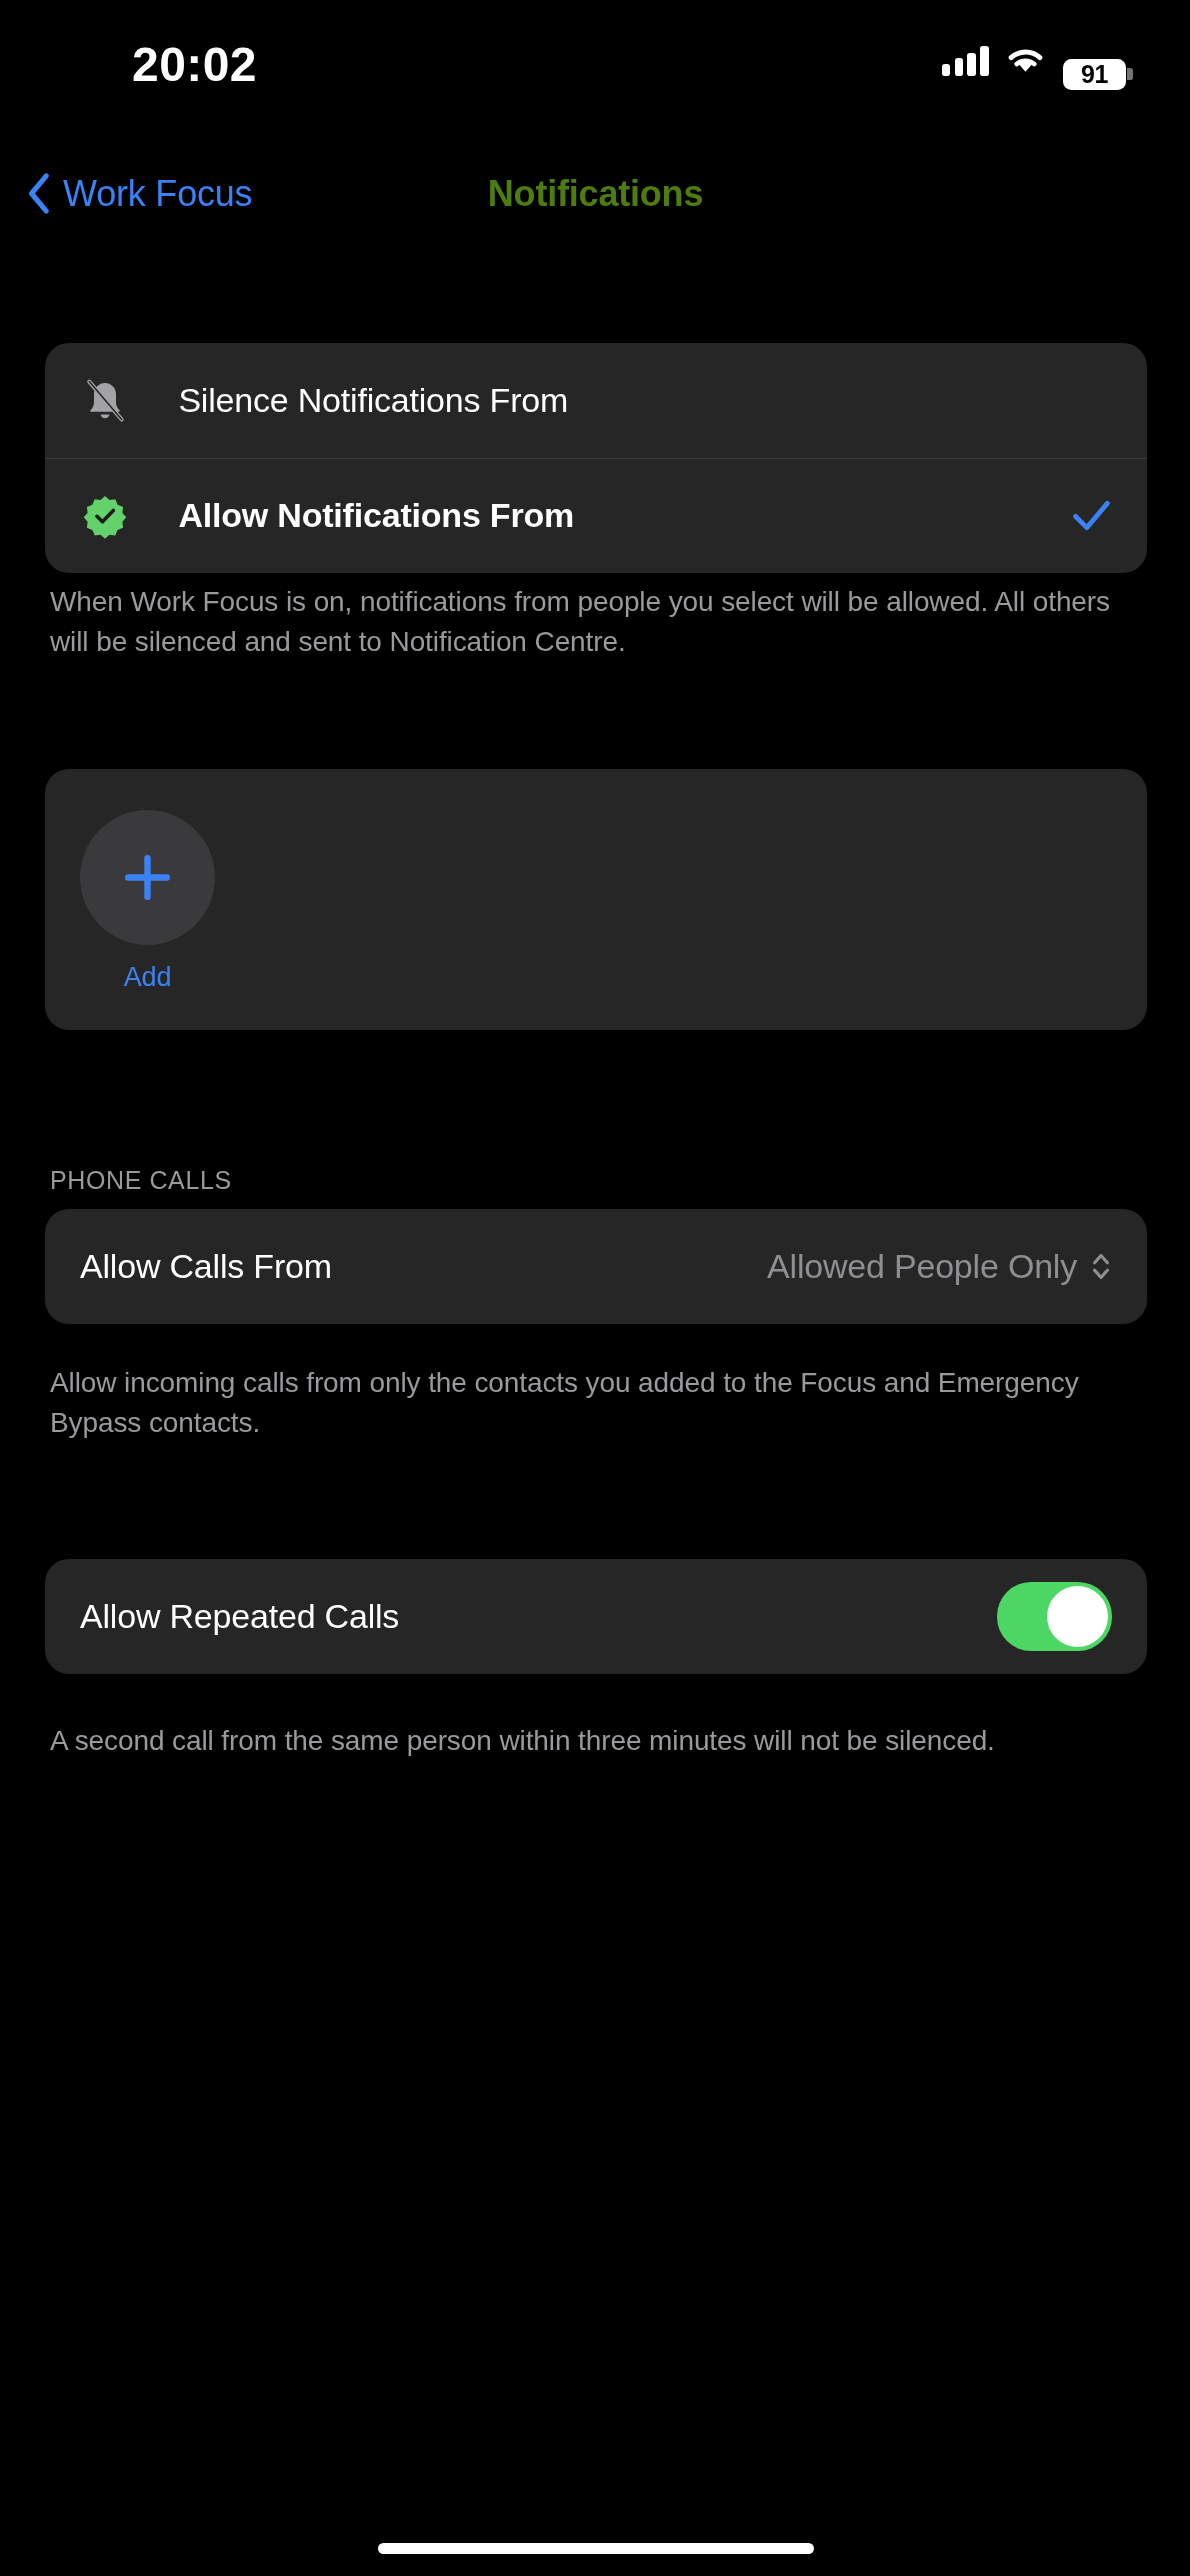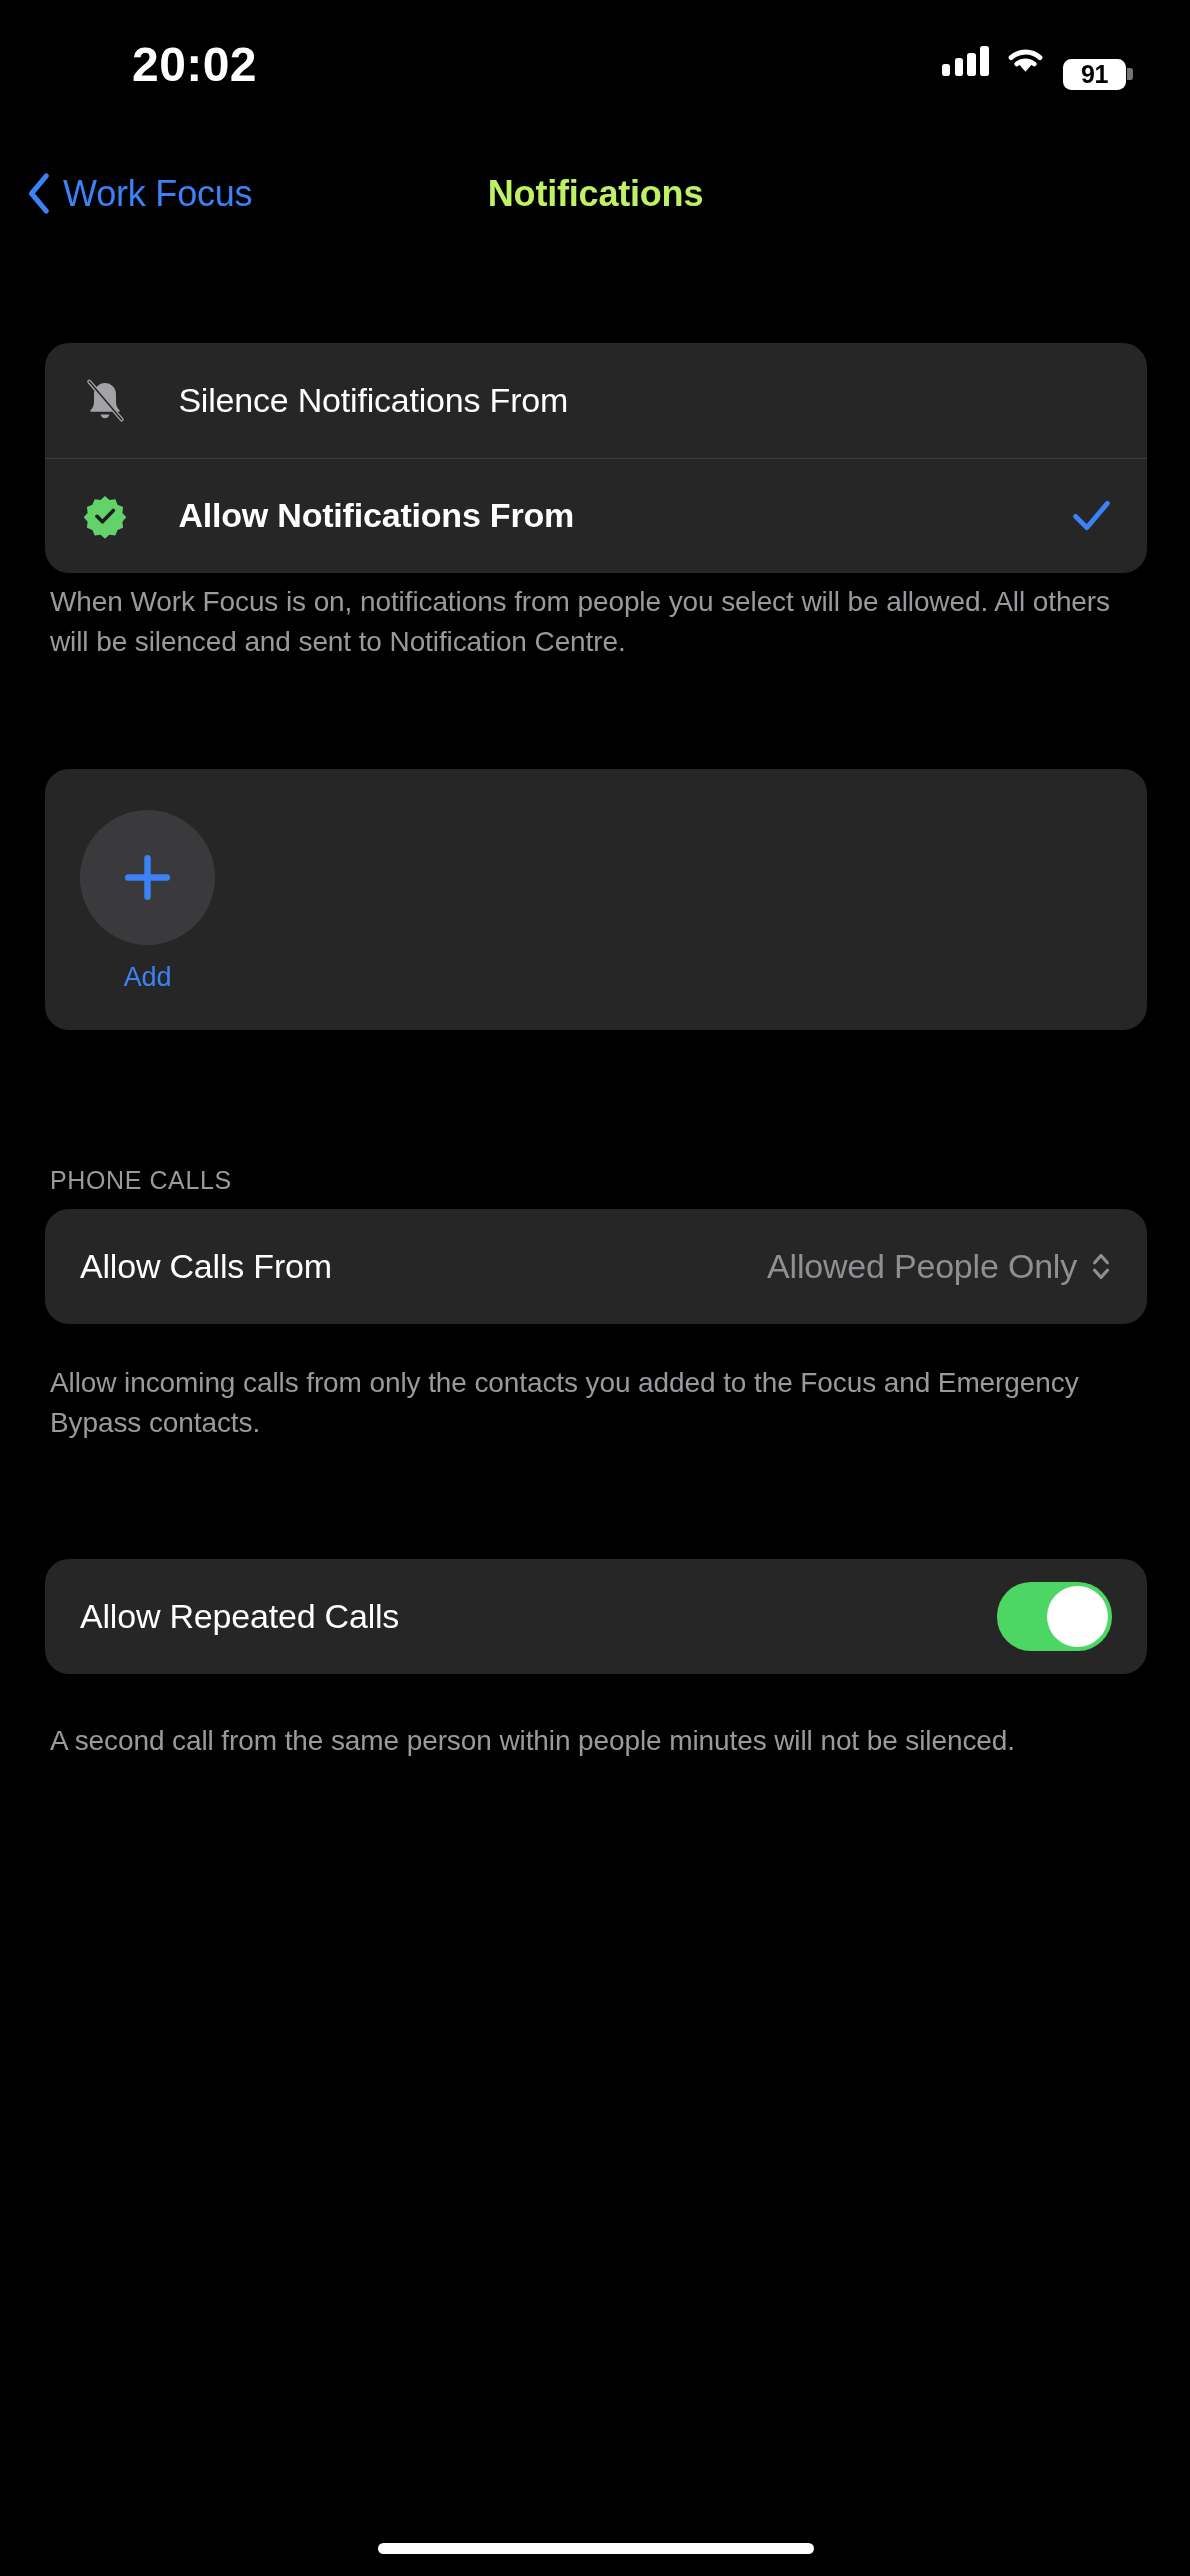--- a/index.html
+++ b/index.html
@@ -101,21 +101,21 @@
     letter-spacing: -0.2px;
   }
   .nav-title {
     position: absolute;
     left: 0; top: 0;
     width: 1191px;
     height: 93px;
     display: flex;
     align-items: center;
     justify-content: center;
-    color: #bef264;
+    color: #4d7c0f;
     font-size: 36px;
     font-weight: 700;
     letter-spacing: -0.2px;
   }
 
   
   .content {
     position: absolute;
     top: 239px; left: 0;
     width: 1191px;
@@ -362,18 +362,18 @@
 
   <div class="card" style="top:1320px;border-radius:24px;">
     <div class="row">
       <span class="row-label">Allow Repeated Calls</span>
       <span class="toggle">
         <span class="toggle-knob"></span>
       </span>
     </div>
   </div>
 
-  <div class="footnote" style="top:1482px;">A second call from the same person within people minutes will not be silenced.</div>
+  <div class="footnote" style="top:1482px;">A second call from the same person within three minutes will not be silenced.</div>
 
 </div>
 
 <div class="home-indicator"></div>
 
 
 </body></html>

